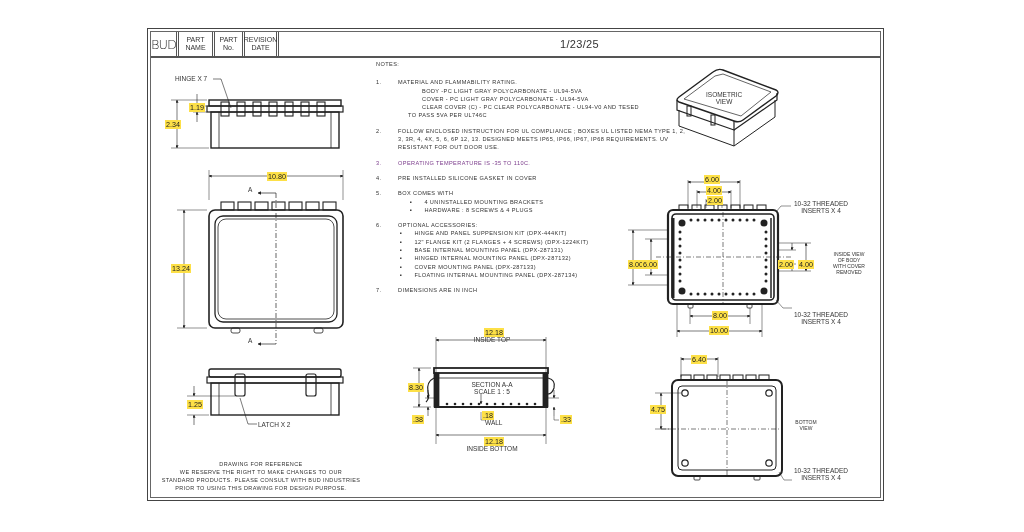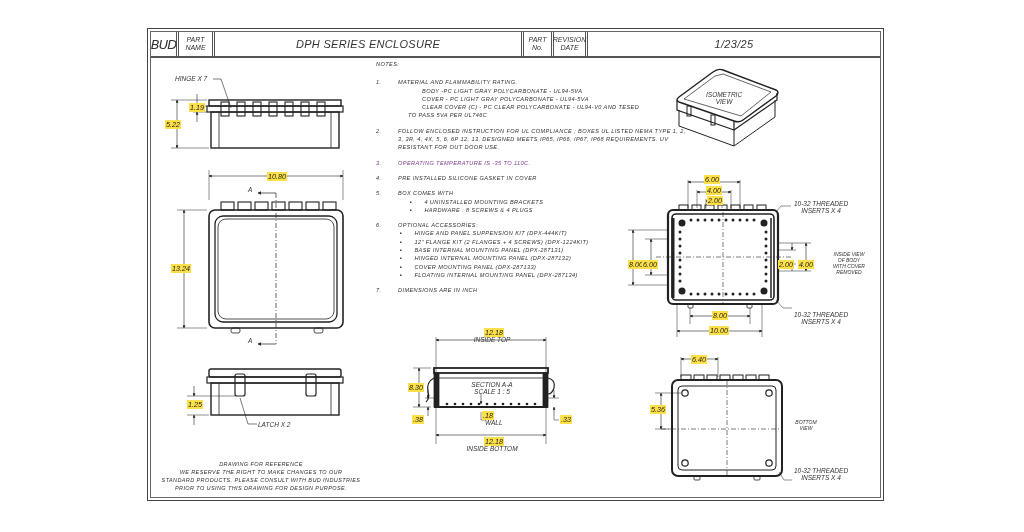--- a/index.html
+++ b/index.html
@@ -1,18 +1,18 @@
 <!DOCTYPE html>
 <html><head>
 <meta charset="utf-8">
 <style>
   html, body { margin:0; padding:0; background:#ffffff; }
   body { width:1024px; height:532px; position:relative; overflow:hidden; font-family:"Liberation Sans", sans-serif; color:#222; }
   .sheet { position:absolute; left:147px; top:28px; width:737px; height:473px; border:1px solid #444; box-sizing:border-box; }
-  .sheet-inner { position:absolute; left:2px; top:2px; right:2px; bottom:2px; border:1px solid #666;font-style:italic; }
+  .sheet-inner { position:absolute; left:2px; top:2px; right:2px; bottom:2px; border:1px solid #666; }
   .titlebar { position:absolute; left:0; top:0; right:0; height:24px; border-bottom:2px solid #555; display:flex; font-size:11px; }
   .tb-cell { border-right:1px solid #555; display:flex; align-items:center; justify-content:center; box-sizing:border-box; height:100%; }
   .tb-cell.double { border-right:3px double #555; }
   .tb-small { font-size:7px; line-height:8px; text-align:center; color:#333; }
   .logo { font-family:"DejaVu Sans", sans-serif; font-size:13px; letter-spacing:-1px; color:#333; font-weight:300; }
   .tb-value { font-size:11px; color:#333; letter-spacing:0.3px; }
   .notes { position:absolute; left:225px; top:28px; width:310px; font-size:5.6px; line-height:8.3px; color:#333; letter-spacing:0.4px; }
   .notes .hdr { margin-bottom:10px; }
   .note { display:flex; margin-bottom:7px; }
   .note .num { width:22px; flex:none; }
@@ -35,23 +35,20 @@
 
     <div class="titlebar">
       <div class="tb-cell double" style="width:28px;">
         <span class="logo">BUD</span>
       </div>
       <div class="tb-cell double" style="width:36px;">
         <div class="tb-small">
           <div>PART</div>
           <div>NAME</div>
         </div>
-      </div>
-      <div class="tb-cell double" style="width:309px;">
-        <span class="tb-value">DPH SERIES ENCLOSURE</span>
       </div>
       <div class="tb-cell double" style="width:30px;">
         <div class="tb-small">
           <div>PART</div>
           <div>No.</div>
         </div>
       </div>
       <div class="tb-cell double" style="width:34px;">
         <div class="tb-small">
           <div>REVISION</div>
@@ -367,21 +364,21 @@
       </div>
 
       <div class="note">
         <span class="num">7.</span>
         <div class="body">DIMENSIONS ARE IN INCH</div>
       </div>
     </div>
 
     <span class="lbl" style="left:24px; top:43px;">HINGE X 7</span>
     <span class="dim" style="left:38px; top:71px;">1.19</span>
-    <span class="dim" style="left:14px; top:88px;">5.22</span>
+    <span class="dim" style="left:14px; top:88px;">2.34</span>
 
     <span class="dim" style="left:116px; top:140px;">10.80</span>
     <span class="dim" style="left:20px; top:232px;">13.24</span>
     <span class="lbl" style="left:97px; top:154px;">A</span>
     <span class="lbl" style="left:97px; top:305px;">A</span>
 
     <span class="dim" style="left:36px; top:368px;">1.25</span>
     <span class="lbl" style="left:107px; top:389px;">LATCH X 2</span>
 
     <span class="dim" style="left:333px; top:296px;">12.18</span>
@@ -411,21 +408,21 @@
     <span class="lbl c" style="left:637px; top:168px; width:66px;">10-32 THREADED</span>
     <span class="lbl c" style="left:637px; top:175px; width:66px;">INSERTS X 4</span>
     <span class="lbl c" style="left:637px; top:279px; width:66px;">10-32 THREADED</span>
     <span class="lbl c" style="left:637px; top:286px; width:66px;">INSERTS X 4</span>
     <span class="lbl c" style="left:675px; top:219px; width:46px; font-size:5px;">INSIDE VIEW</span>
     <span class="lbl c" style="left:675px; top:225px; width:46px; font-size:5px;">OF BODY</span>
     <span class="lbl c" style="left:675px; top:231px; width:46px; font-size:5px;">WITH COVER</span>
     <span class="lbl c" style="left:675px; top:237px; width:46px; font-size:5px;">REMOVED</span>
 
     <span class="dim" style="left:540px; top:323px;">6.40</span>
-    <span class="dim" style="left:499px; top:373px;">5.36</span>
+    <span class="dim" style="left:499px; top:373px;">4.75</span>
     <span class="lbl c" style="left:640px; top:387px; width:30px; font-size:5px;">BOTTOM</span>
     <span class="lbl c" style="left:640px; top:393px; width:30px; font-size:5px;">VIEW</span>
     <span class="lbl c" style="left:637px; top:435px; width:66px;">10-32 THREADED</span>
     <span class="lbl c" style="left:637px; top:442px; width:66px;">INSERTS X 4</span>
 
     <div class="disclaimer">
       <div>DRAWING FOR REFERENCE</div>
       <div>WE RESERVE THE RIGHT TO MAKE CHANGES TO OUR</div>
       <div>STANDARD PRODUCTS. PLEASE CONSULT WITH BUD INDUSTRIES</div>
       <div>PRIOR TO USING THIS DRAWING FOR DESIGN PURPOSE.</div>

